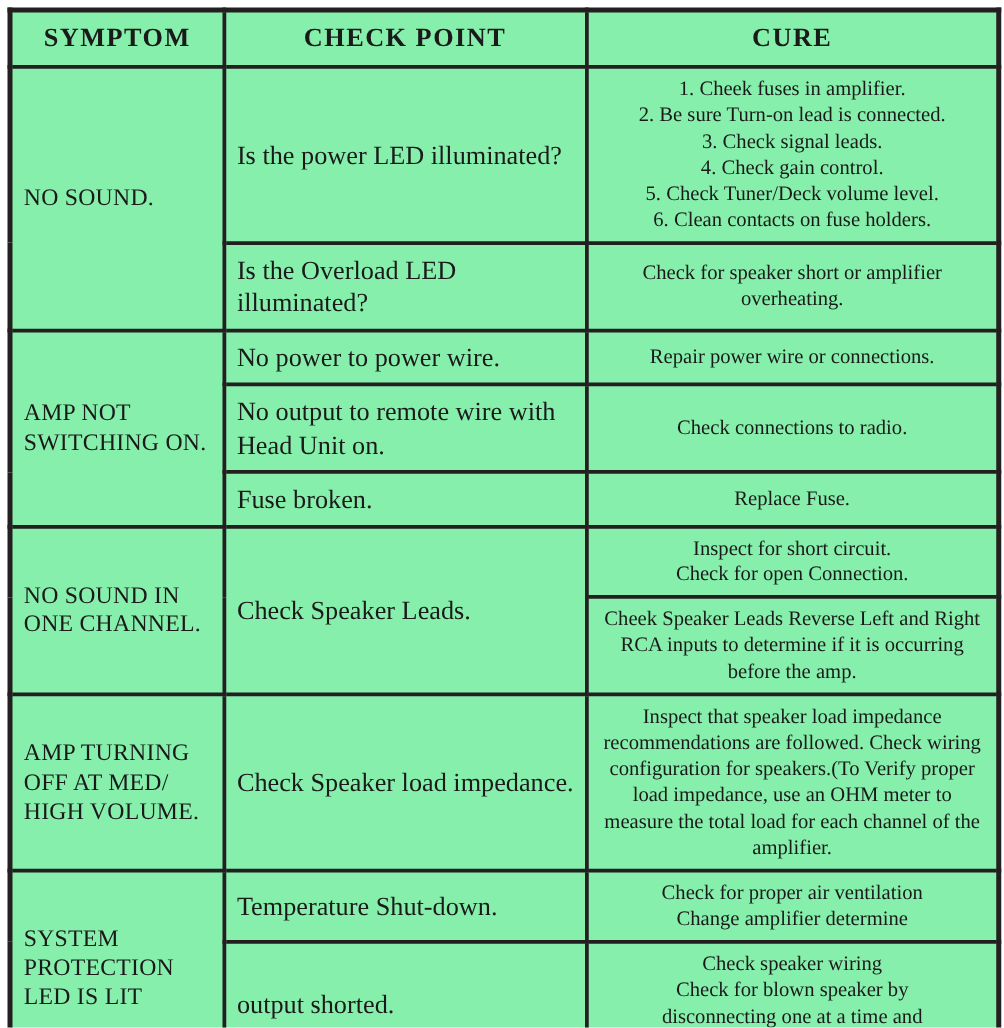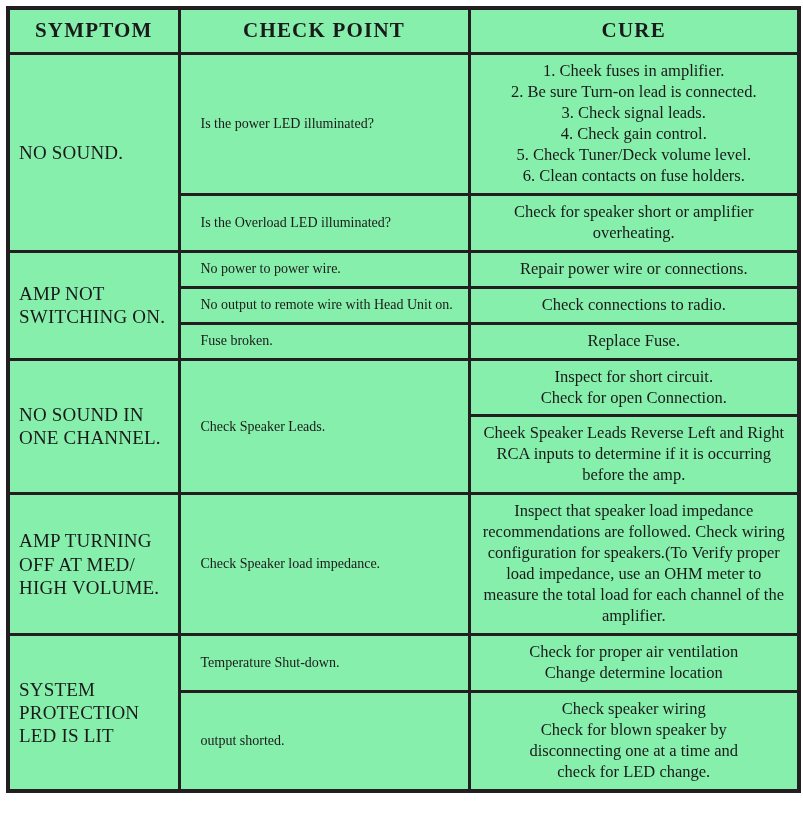--- a/index.html
+++ b/index.html
@@ -52,23 +52,23 @@
   td.symptom {
     font-size: 19px;
     text-align: left;
     padding: 6px 6px 6px 9px;
     line-height: 1.22;
     letter-spacing: 0.2px;
   }
 
   
   td.checkpoint {
-    font-size: 14px;
+    font-size: 21px;
     text-align: left;
-    padding: 7px 8px 7px 20px;
+    padding: 7px 8px 7px 9px;
     line-height: 1.26;
   }
 
   
   td.cure {
     font-size: 16.5px;
     text-align: center;
     padding: 6px 9px 6px 9px;
     line-height: 1.27;
   }
@@ -165,21 +165,21 @@
         <td class="checkpoint">Check Speaker load impedance.</td>
         <td class="cure">
           <span class="cure-para">Inspect that speaker load impedance recommendations are followed. Check wiring configuration for speakers.(To Verify proper load impedance, use an OHM meter to measure the total load for each channel of the amplifier.</span>
         </td>
       </tr>
       <tr class="group-start">
         <td class="symptom" rowspan="2">SYSTEM PROTECTION LED IS LIT</td>
         <td class="checkpoint">Temperature Shut-down.</td>
         <td class="cure">
           <span class="cure-line">Check for proper air ventilation</span>
-          <span class="cure-line">Change determine location</span>
+          <span class="cure-line">Change amplifier determine</span>
         </td>
       </tr>
       <tr>
         <td class="checkpoint">output shorted.</td>
         <td class="cure">
           <span class="cure-line">Check speaker wiring</span>
           <span class="cure-line">Check for blown speaker by</span>
           <span class="cure-line">disconnecting one at a time and</span>
           <span class="cure-line">check for LED change.</span>
         </td>

